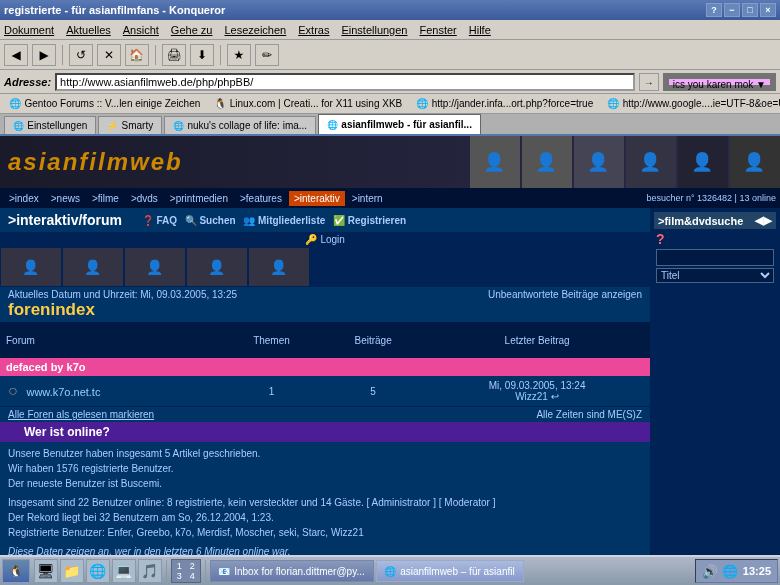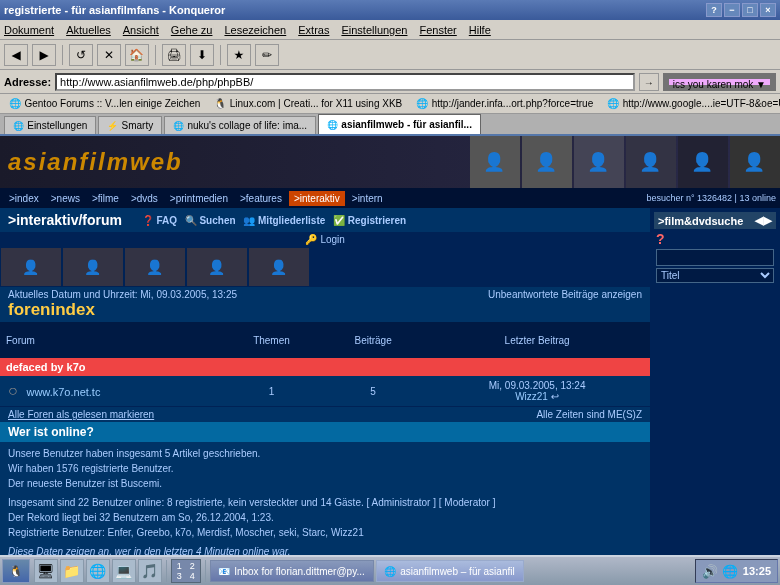--- a/index.html
+++ b/index.html
@@ -64,21 +64,21 @@
     
     .addressbar {
       background: #d4d0c8;
       height: 24px;
       display: flex;
       align-items: center;
       padding: 2px 4px;
       border-bottom: 1px solid #999;
       gap: 4px;
     }
-    .addressbar-label { font-size: 11px; font-weight: bold; }
+    .addressbar-label { font-size: 11px; font-weight: bold; font-style: italic; }
     .addressbar-input {
       flex: 1;
       height: 18px;
       border: 2px inset #999;
       background: white;
       font-size: 11px;
       padding: 1px 3px;
     }
     .addressbar-go {
       background: #d4d0c8;
@@ -297,21 +297,21 @@
       height: 36px;
     }
     .forum-table thead th {
       text-align: left;
       padding: 2px 6px;
       font-weight: normal;
       font-size: 10px;
     }
     .forum-table thead th:not(:first-child) { text-align: center; }
     .forum-section-header td {
-      background: #ef4444;
+      background: #ec4899;
       color: white;
       font-weight: bold;
       padding: 3px 6px;
       font-size: 11px;
     }
     .forum-row td {
       background: #003366;
       color: #aaccff;
       padding: 4px 6px;
       border-bottom: 1px solid #002255;
@@ -336,25 +336,25 @@
     .times-link { color: #aaccff; cursor: pointer; }
 
     
     .online-section {
       background: #003366;
       padding: 4px 8px;
       color: #aaccff;
       font-size: 10px;
     }
     .online-header {
-      background: #0369a1;
+      background: #4c1d95;
       color: white;
       font-size: 12px;
       font-weight: bold;
-      padding: 3px 8px;
+      padding: 3px 24px;
     }
     .online-text { line-height: 1.5; color: #aaccff; font-size: 10px; }
 
     
     .login-section { background: #003366; }
     .login-header {
       background: #224466;
       color: white;
       font-size: 12px;
       font-weight: bold;
@@ -681,21 +681,21 @@
 
         <div class="online-header">Wer ist online?</div>
         <div class="online-section">
           <div class="online-text">
             <div>Unsere Benutzer haben insgesamt 5 Artikel geschrieben.</div>
             <div>Wir haben 1576 registrierte Benutzer.</div>
             <div>Der neueste Benutzer ist Buscemi.</div>
             <div style="margin-top:4px;">Insgesamt sind 22 Benutzer online: 8 registrierte, kein versteckter und 14 Gäste.   [ Administrator ]  [ Moderator ]</div>
             <div>Der Rekord liegt bei 32 Benutzern am So, 26.12.2004, 1:23.</div>
             <div>Registrierte Benutzer: Enfer, Greebo, k7o, Merdisf, Moscher, seki, Starc, Wizz21</div>
-            <div style="margin-top:4px;font-style:italic;">Diese Daten zeigen an, wer in den letzten 4 Minuten online war.</div>
+            <div style="margin-top:4px;font-style:italic;">Diese Daten zeigen an, wer in den letzten 6 Minuten online war.</div>
           </div>
         </div>
 
         <div class="login-header">Login</div>
         <div class="login-section" style="height:20px;"></div>
 
       </div>
 
       <div class="site-sidebar">
         <div class="sidebar-search-title">

